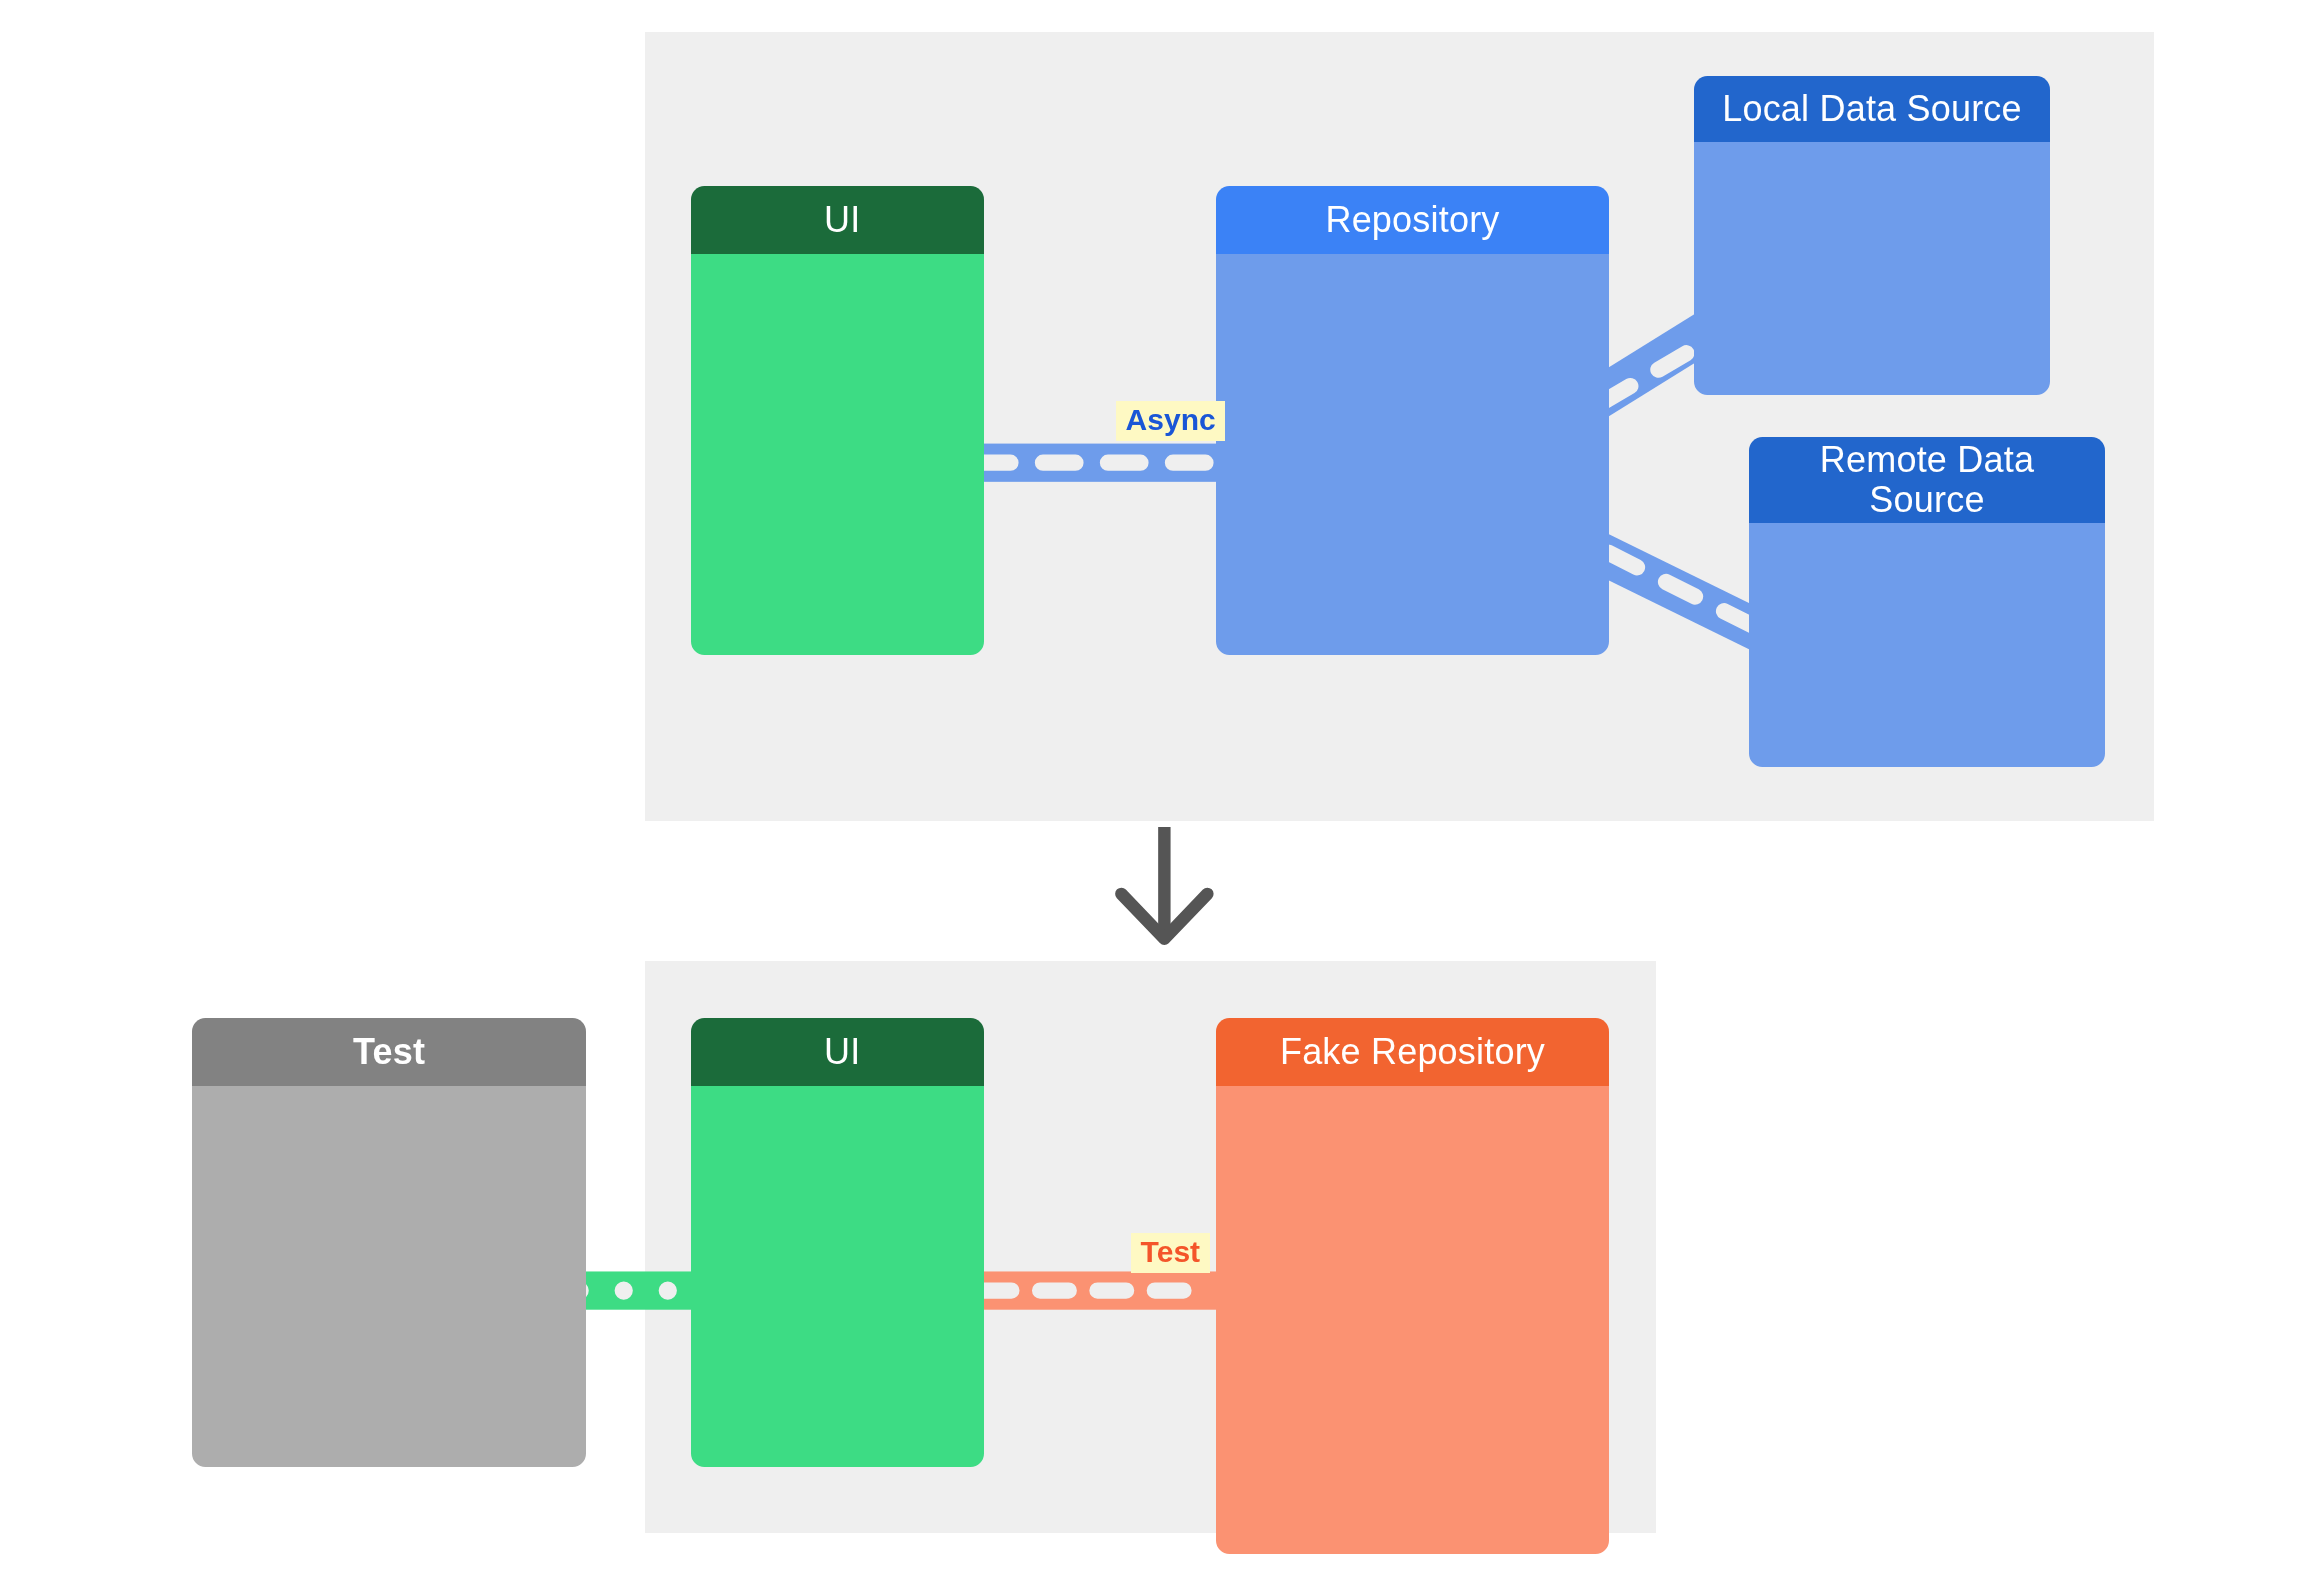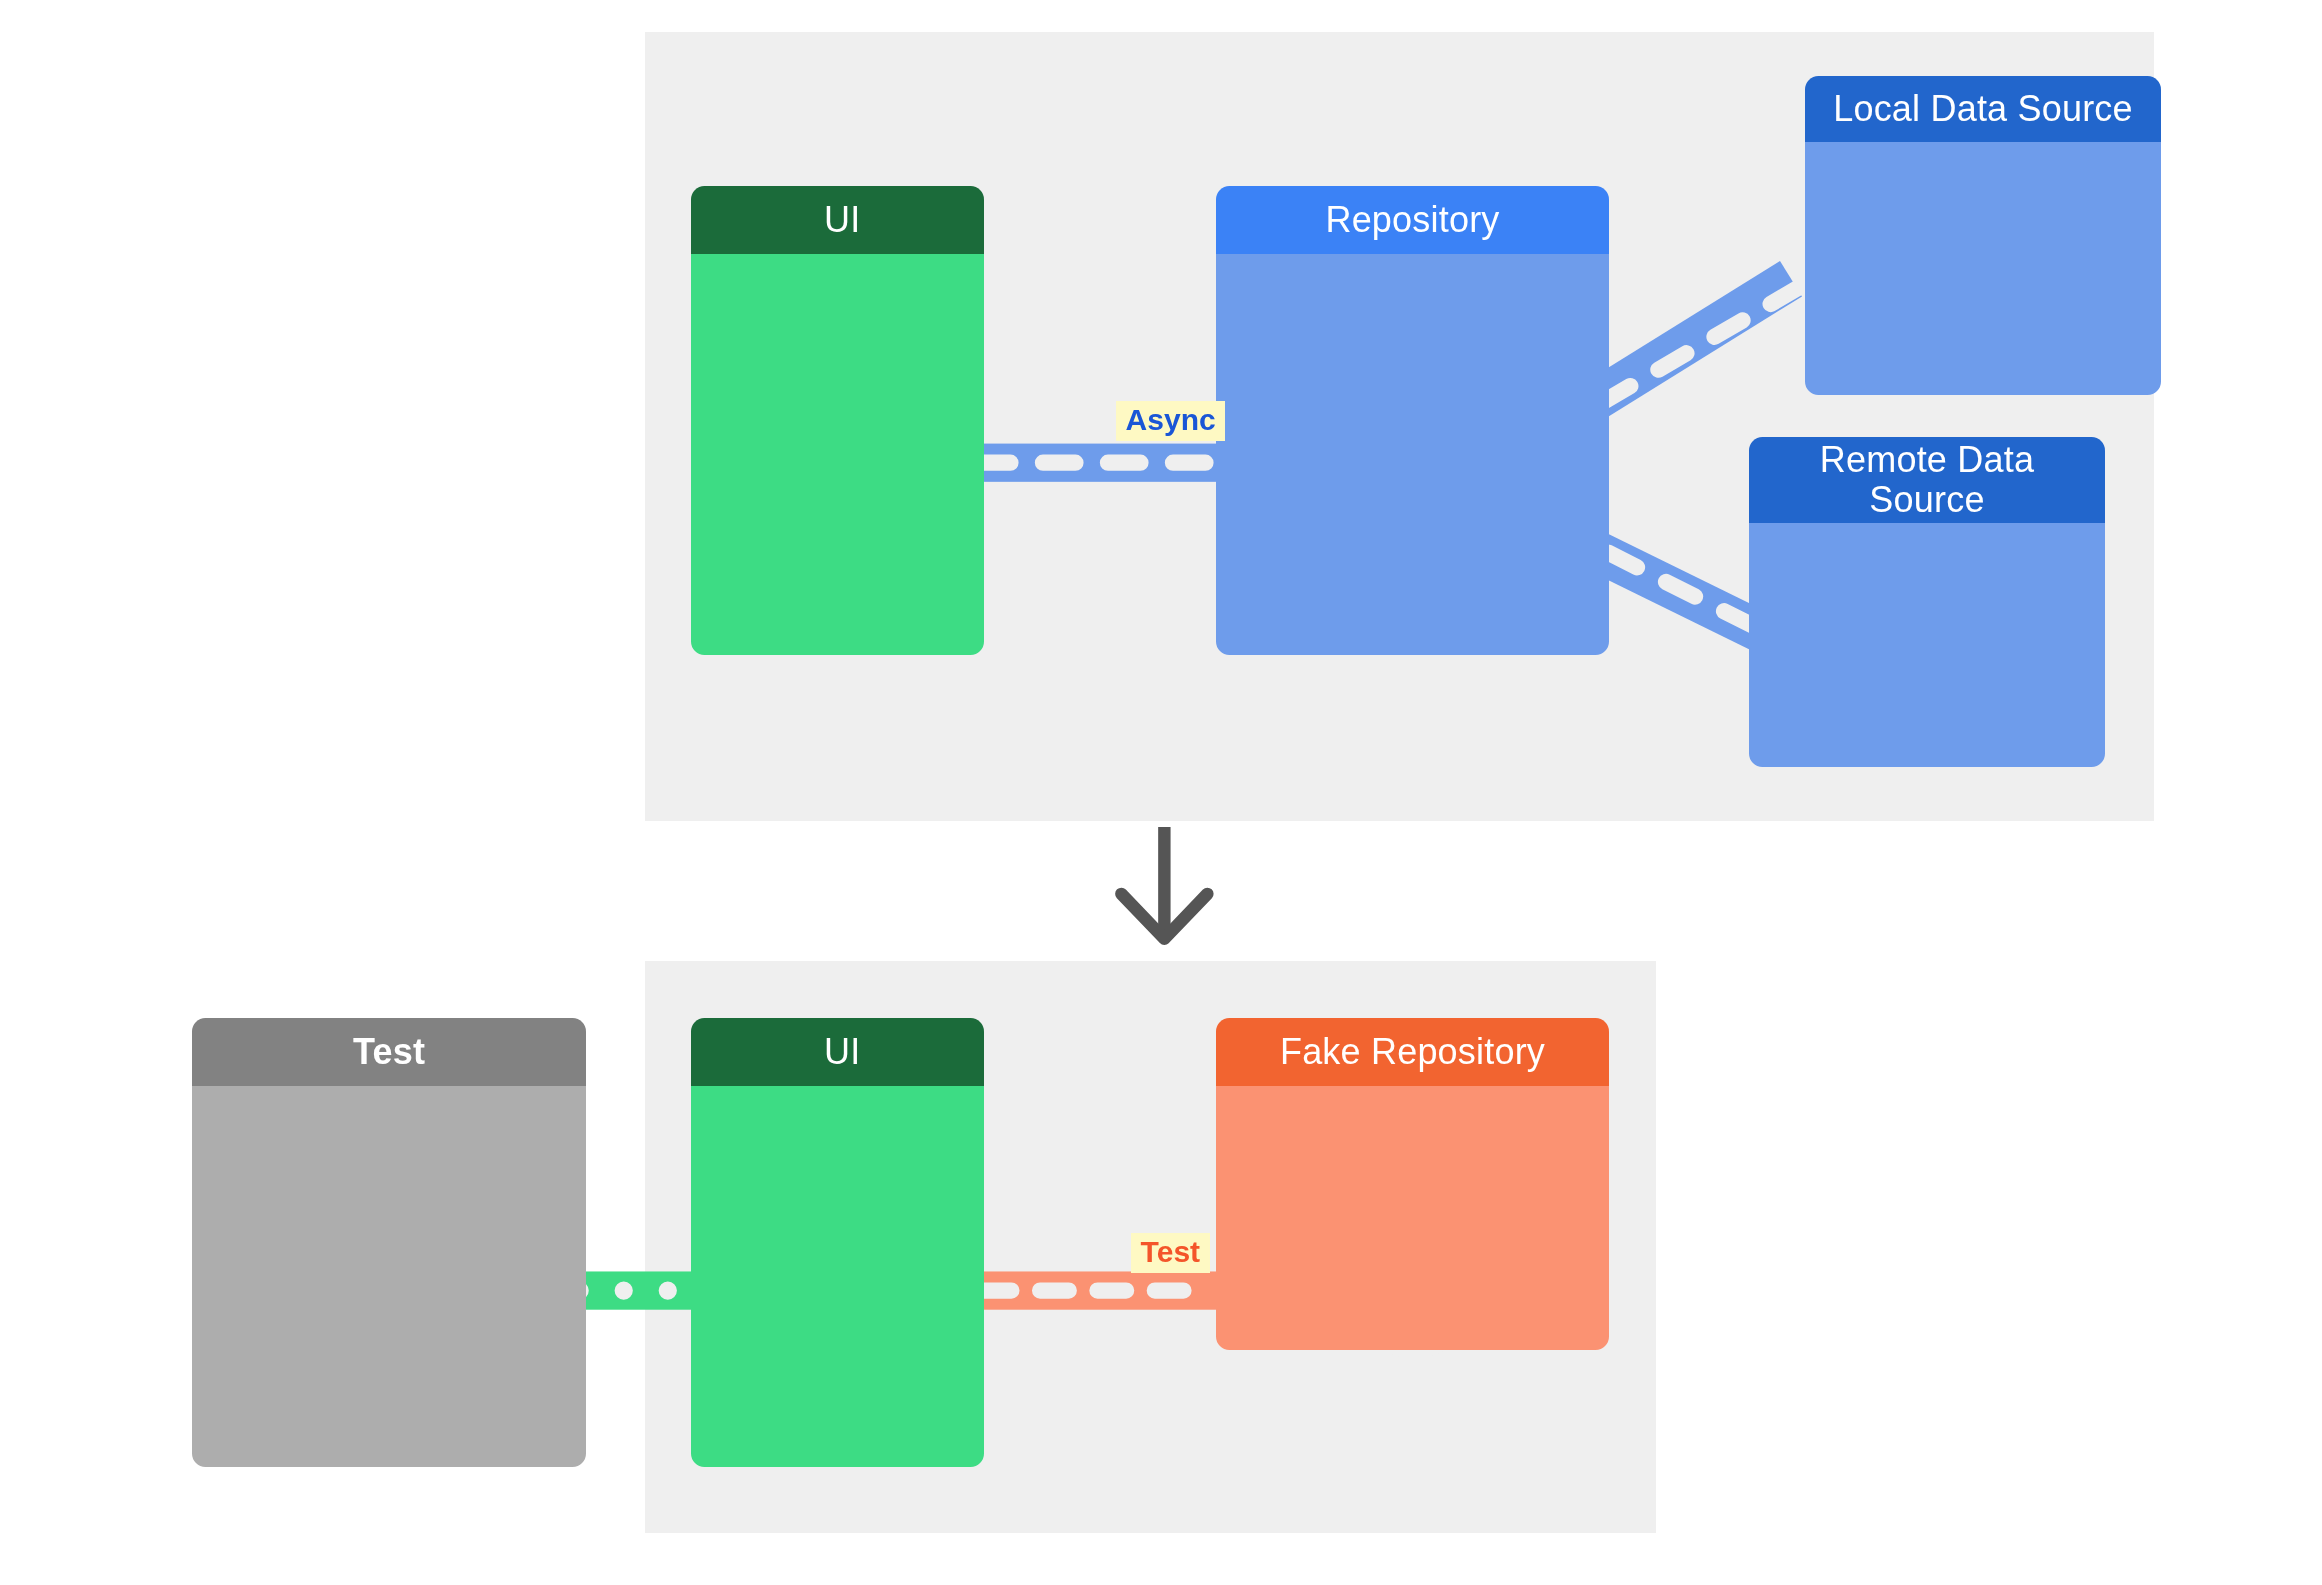--- a/index.html
+++ b/index.html
@@ -72,26 +72,26 @@
   .card-fake .card-header { background: #f26430; }
   .card-fake .card-body   { background: #fb9272; }
 
   
   .card-test .card-header { background: #828282; font-weight: bold; }
   .card-test .card-body   { background: #adadad; }
 
   
   #card-ui-top      { left: 691px;  top: 186px;  width: 293px;  height: 469px; }
   #card-repository  { left: 1216px; top: 186px;  width: 393px;  height: 469px; }
-  #card-local-ds    { left: 1805px; top: 76px;   width: 356px;  height: 319px; }
+  #card-local-ds    { left: 1694px; top: 76px;   width: 356px;  height: 319px; }
   #card-remote-ds   { left: 1749px; top: 437px;  width: 356px;  height: 330px; }
 
   #card-test        { left: 192px;  top: 1018px; width: 394px;  height: 449px; }
   #card-ui-bottom   { left: 691px;  top: 1018px; width: 293px;  height: 449px; }
-  #card-fake-repo   { left: 1216px; top: 1018px; width: 393px;  height: 332px; }
+  #card-fake-repo   { left: 1216px; top: 1018px; width: 393px;  height: 536px; }
 
   #card-ui-top .card-header,
   #card-ui-bottom .card-header,
   #card-repository .card-header,
   #card-fake-repo .card-header,
   #card-test .card-header { height: 68px; }
   #card-local-ds .card-header  { height: 66px; }
   #card-remote-ds .card-header { height: 86px; }
 
   

